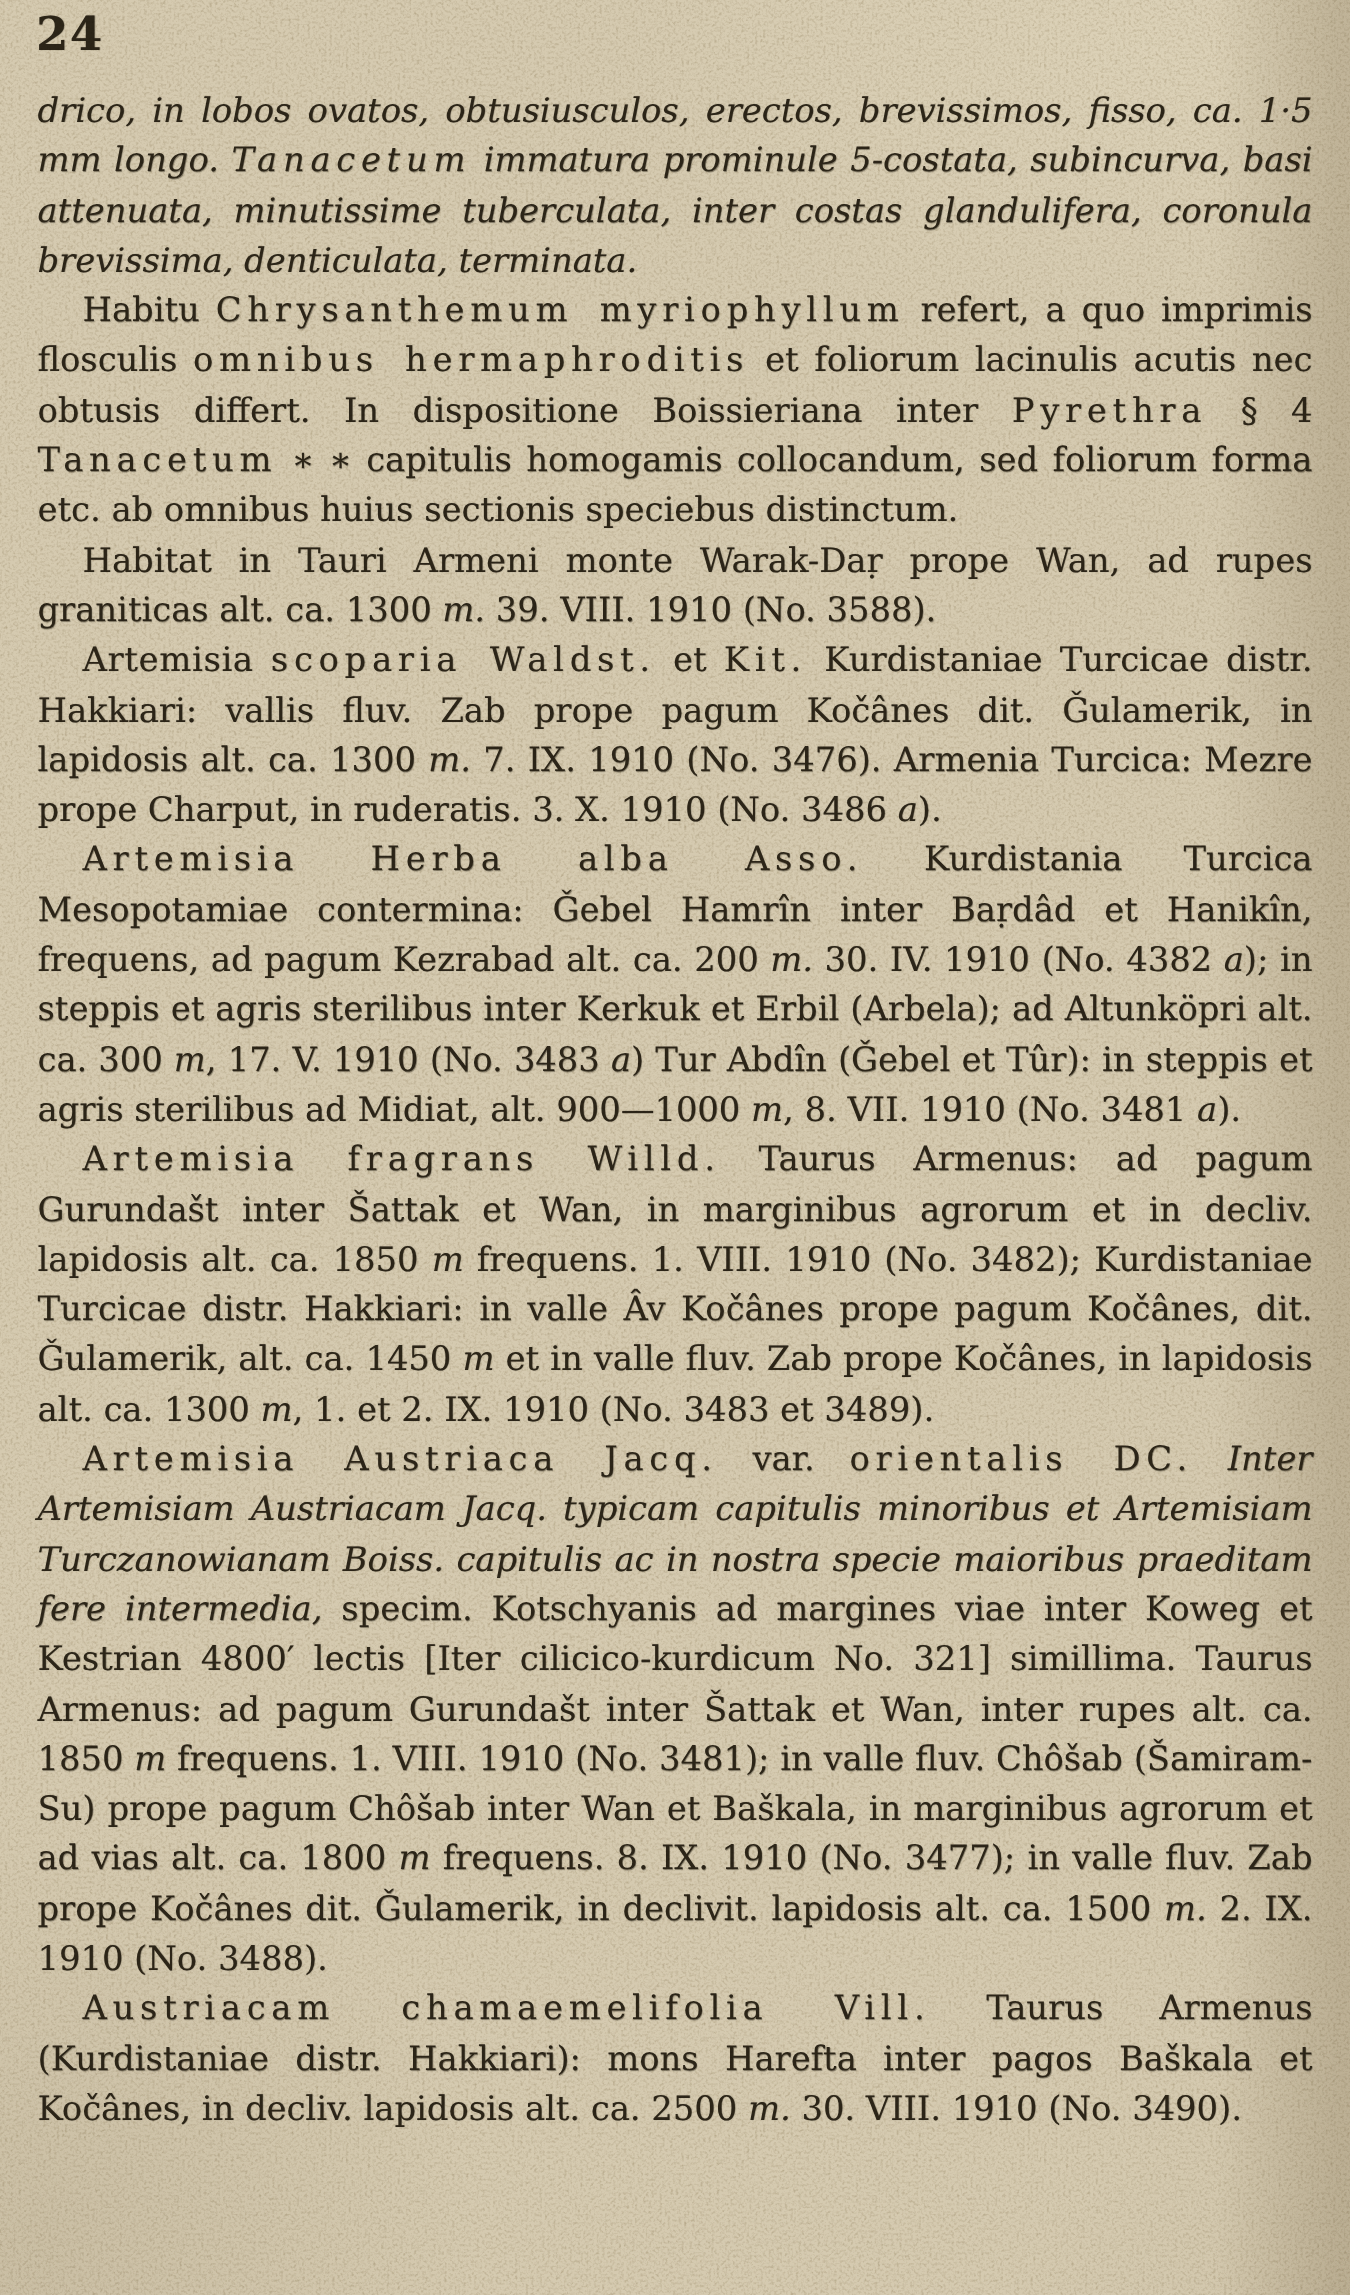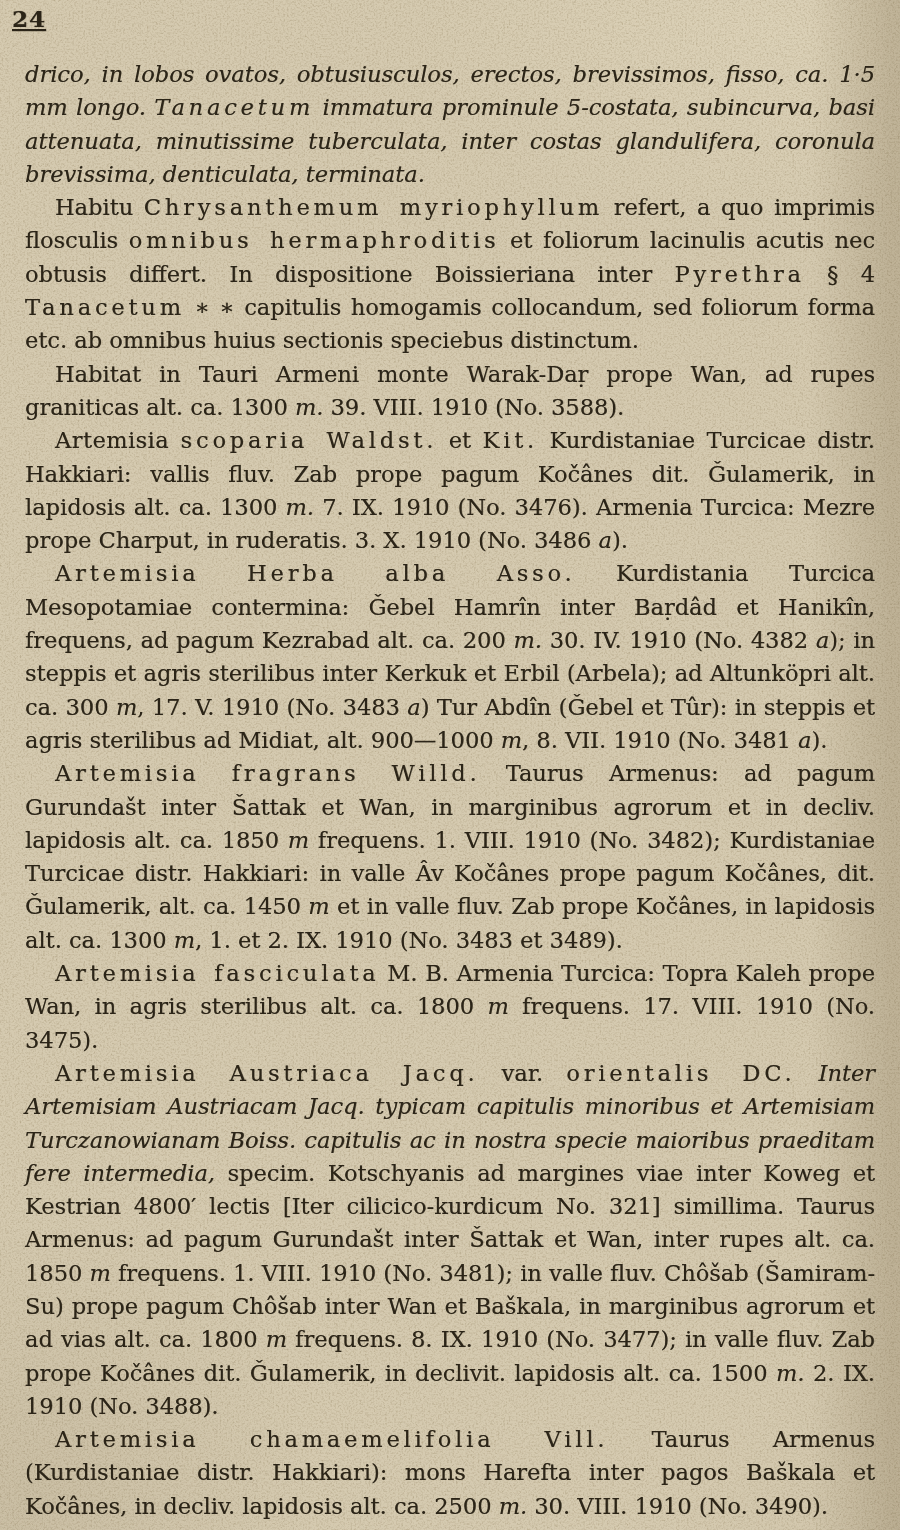--- a/index.html
+++ b/index.html
@@ -23,26 +23,25 @@
   .grain {
     position: absolute;
     left: 0; top: 0;
     width: 900px; height: 1530px;
     pointer-events: none;
     mix-blend-mode: multiply;
   }
   .page-number {
     position: absolute;
     top: 5px;
-    left: 12px;
-    font-size: 23px;
+    left: 24px;
+    font-size: 31px;
     font-weight: bold;
     letter-spacing: 1px;
     text-shadow: 0.4px 0.4px 0.7px rgba(44,37,24,0.55);
-    text-decoration: underline;
   }
   .page-body {
     position: absolute;
     top: 58px;
     left: 25px;
     width: 850px;
     font-size: 22.5px;
     line-height: 33.3px;
     text-align: justify;
     text-shadow: 0.35px 0.35px 0.6px rgba(44,37,24,0.5);
@@ -66,23 +65,22 @@
 <div class="page">
   <div class="page-number">24</div>
 
   <div class="page-body">
       <p class=""><span class="seg-italic">drico, in lobos ovatos, obtusiusculos, erectos, brevissimos, fisso, ca. 1·5 mm longo. </span><span class="seg-italic-spaced">Tanacetum</span><span class="seg-italic"> immatura prominule 5-costata, subincurva, basi attenuata, minutissime tuberculata, inter costas glandulifera, coronula brevissima, denticulata, terminata.</span></p>
       <p class="indent"><span class="seg-normal">Habitu </span><span class="seg-spaced">Chrysanthemum myriophyllum</span><span class="seg-normal"> refert, a quo imprimis flosculis </span><span class="seg-spaced">omnibus hermaphroditis</span><span class="seg-normal"> et foliorum lacinulis acutis nec obtusis differt. In dispositione Boissieriana inter </span><span class="seg-spaced">Pyrethra</span><span class="seg-normal"> § 4 </span><span class="seg-spaced">Tanacetum</span><span class="seg-normal"> ∗ ∗ capitulis homogamis collocandum, sed foliorum forma etc. ab omnibus huius sectionis speciebus distinctum.</span></p>
       <p class="indent"><span class="seg-normal">Habitat in Tauri Armeni monte Warak-Daṛ prope Wan, ad rupes graniticas alt. ca. 1300 </span><span class="seg-italic">m.</span><span class="seg-normal"> 39. VIII. 1910 (No. 3588).</span></p>
       <p class="indent"><span class="seg-bold">Artemisia</span><span class="seg-normal"> </span><span class="seg-spaced">scoparia Waldst.</span><span class="seg-normal"> et </span><span class="seg-spaced">Kit.</span><span class="seg-normal"> Kurdistaniae Turcicae distr. Hakkiari: vallis fluv. Zab prope pagum Kočânes dit. Ǧulamerik, in lapidosis alt. ca. 1300 </span><span class="seg-italic">m.</span><span class="seg-normal"> 7. IX. 1910 (No. 3476). Armenia Turcica: Mezre prope Charput, in ruderatis. 3. X. 1910 (No. 3486 </span><span class="seg-italic">a</span><span class="seg-normal">).</span></p>
       <p class="indent"><span class="seg-spaced">Artemisia Herba alba Asso.</span><span class="seg-normal"> Kurdistania Turcica Mesopotamiae contermina: Ǧebel Hamrîn inter Baṛdâd et Hanikîn, frequens, ad pagum Kezrabad alt. ca. 200 </span><span class="seg-italic">m.</span><span class="seg-normal"> 30. IV. 1910 (No. 4382 </span><span class="seg-italic">a</span><span class="seg-normal">); in steppis et agris sterilibus inter Kerkuk et Erbil (Arbela); ad Altunköpri alt. ca. 300 </span><span class="seg-italic">m</span><span class="seg-normal">, 17. V. 1910 (No. 3483 </span><span class="seg-italic">a</span><span class="seg-normal">) Tur Abdîn (Ǧebel et Tûr): in steppis et agris sterilibus ad Midiat, alt. 900—1000 </span><span class="seg-italic">m</span><span class="seg-normal">, 8. VII. 1910 (No. 3481 </span><span class="seg-italic">a</span><span class="seg-normal">).</span></p>
       <p class="indent"><span class="seg-spaced">Artemisia fragrans Willd.</span><span class="seg-normal"> Taurus Armenus: ad pagum Gurundašt inter Šattak et Wan, in marginibus agrorum et in decliv. lapidosis alt. ca. 1850 </span><span class="seg-italic">m</span><span class="seg-normal"> frequens. 1. VIII. 1910 (No. 3482); Kurdistaniae Turcicae distr. Hakkiari: in valle Âv Kočânes prope pagum Kočânes, dit. Ǧulamerik, alt. ca. 1450 </span><span class="seg-italic">m</span><span class="seg-normal"> et in valle fluv. Zab prope Kočânes, in lapidosis alt. ca. 1300 </span><span class="seg-italic">m</span><span class="seg-normal">, 1. et 2. IX. 1910 (No. 3483 et 3489).</span></p>
-      <p class="indent"><span class="seg-spaced">Artemisia fasciculata</span><span class="seg-normal"> M. B. Armenia Turcica: Topra Kaleh prope Wan, in agris sterilibus alt. ca. 1800 </span><span class="seg-italic">m</span><span class="seg-normal"> frequens. 17. VIII. 1910 (No. 3475).</span></p>
       <p class="indent"><span class="seg-spaced">Artemisia Austriaca Jacq.</span><span class="seg-normal"> var. </span><span class="seg-spaced">orientalis DC.</span><span class="seg-normal"> </span><span class="seg-italic">Inter Artemisiam Austriacam Jacq. typicam capitulis minoribus et Artemisiam Turczanowianam Boiss. capitulis ac in nostra specie maioribus praeditam fere intermedia,</span><span class="seg-normal"> specim. Kotschyanis ad margines viae inter Koweg et Kestrian 4800′ lectis [Iter cilicico-kurdicum No. 321] simillima. Taurus Armenus: ad pagum Gurundašt inter Šattak et Wan, inter rupes alt. ca. 1850 </span><span class="seg-italic">m</span><span class="seg-normal"> frequens. 1. VIII. 1910 (No. 3481); in valle fluv. Chôšab (Šamiram-Su) prope pagum Chôšab inter Wan et Baškala, in marginibus agrorum et ad vias alt. ca. 1800 </span><span class="seg-italic">m</span><span class="seg-normal"> frequens. 8. IX. 1910 (No. 3477); in valle fluv. Zab prope Kočânes dit. Ǧulamerik, in declivit. lapidosis alt. ca. 1500 </span><span class="seg-italic">m.</span><span class="seg-normal"> 2. IX. 1910 (No. 3488).</span></p>
-      <p class="indent"><span class="seg-spaced">Artemisia chamaemelifolia Vill.</span><span class="seg-normal"> Taurus Armenus (Kurdistaniae distr. Hakkiari): mons Harefta inter pagos Baškala et Kočânes, in decliv. lapidosis alt. ca. 2500 </span><span class="seg-italic">m.</span><span class="seg-normal"> 30. VIII. 1910 (No. 3490).</span></p>
+      <p class="indent"><span class="seg-spaced">Austriacam chamaemelifolia Vill.</span><span class="seg-normal"> Taurus Armenus (Kurdistaniae distr. Hakkiari): mons Harefta inter pagos Baškala et Kočânes, in decliv. lapidosis alt. ca. 2500 </span><span class="seg-italic">m.</span><span class="seg-normal"> 30. VIII. 1910 (No. 3490).</span></p>
     </div>
 
   <svg class="grain" width="900" height="1530" xmlns="http://www.w3.org/2000/svg">
     <filter id="grain-filter" x="0" y="0" width="100%" height="100%">
       <feTurbulence type="fractalNoise" baseFrequency="0.55" numOctaves="2" seed="11" result="noise"></feTurbulence>
       <feColorMatrix in="noise" type="matrix" values="0 0 0 0 0.42
                 0 0 0 0 0.36
                 0 0 0 0 0.24
                 0.9 0.9 0.9 0 -1.25"></feColorMatrix>
     </filter>

